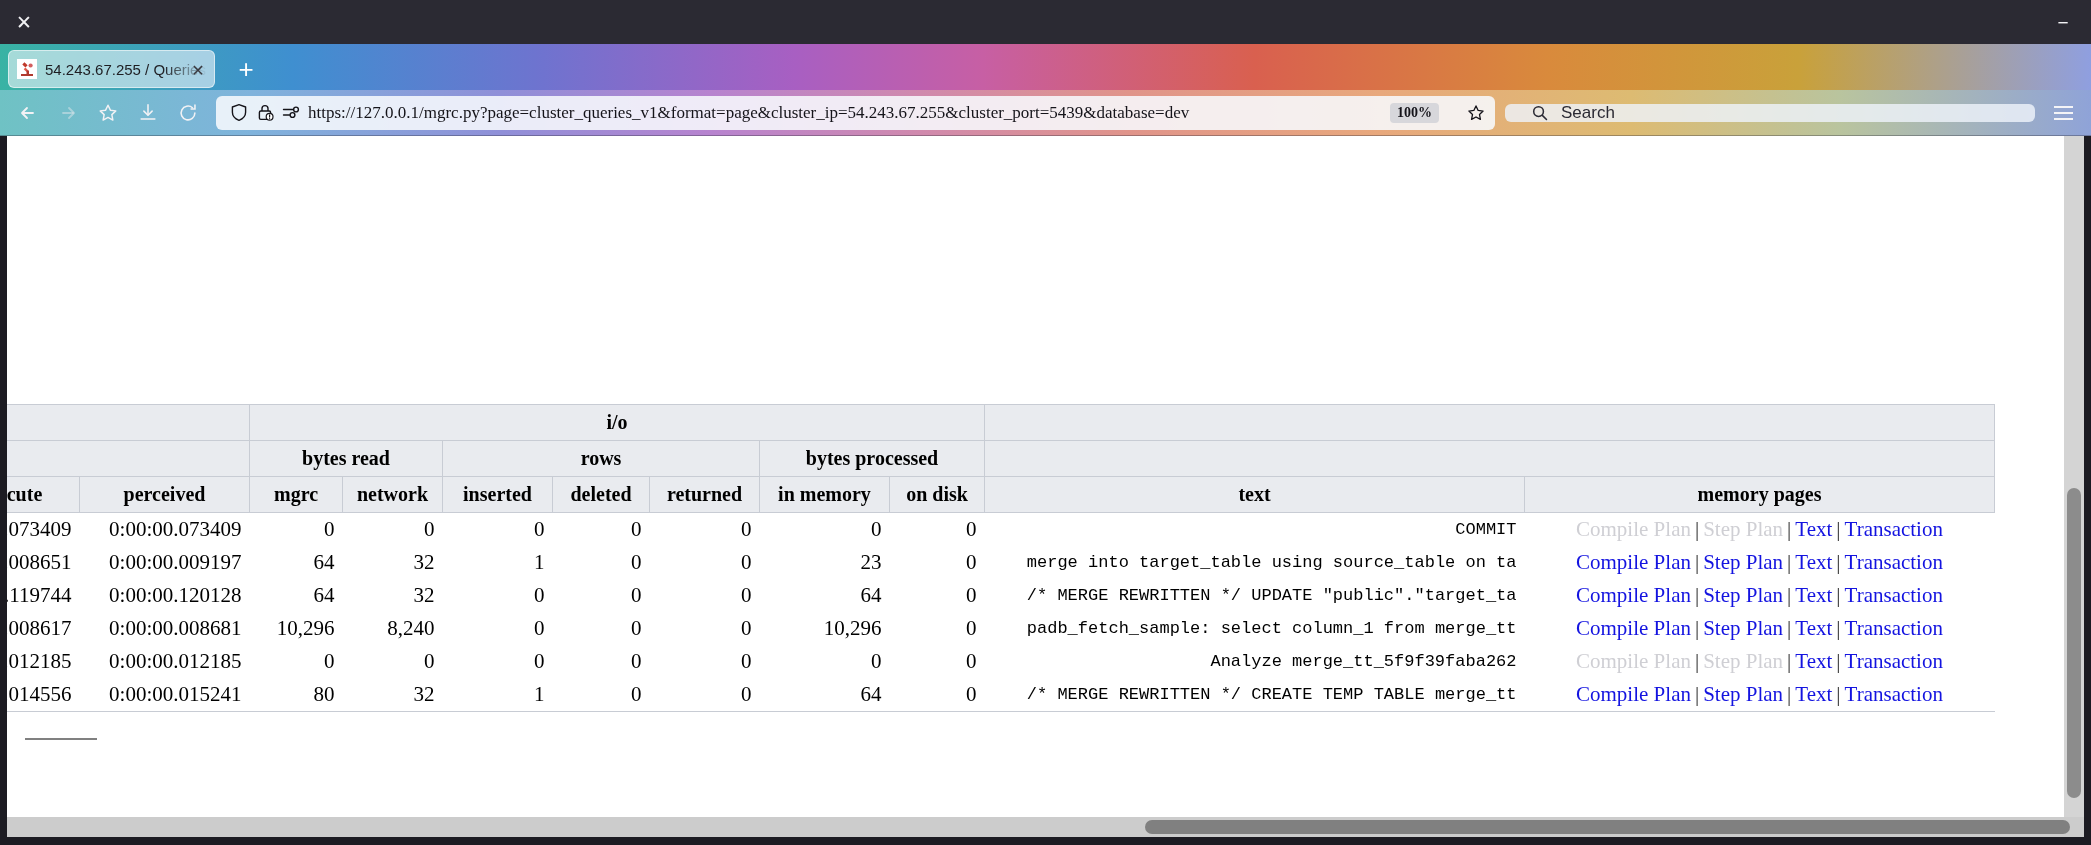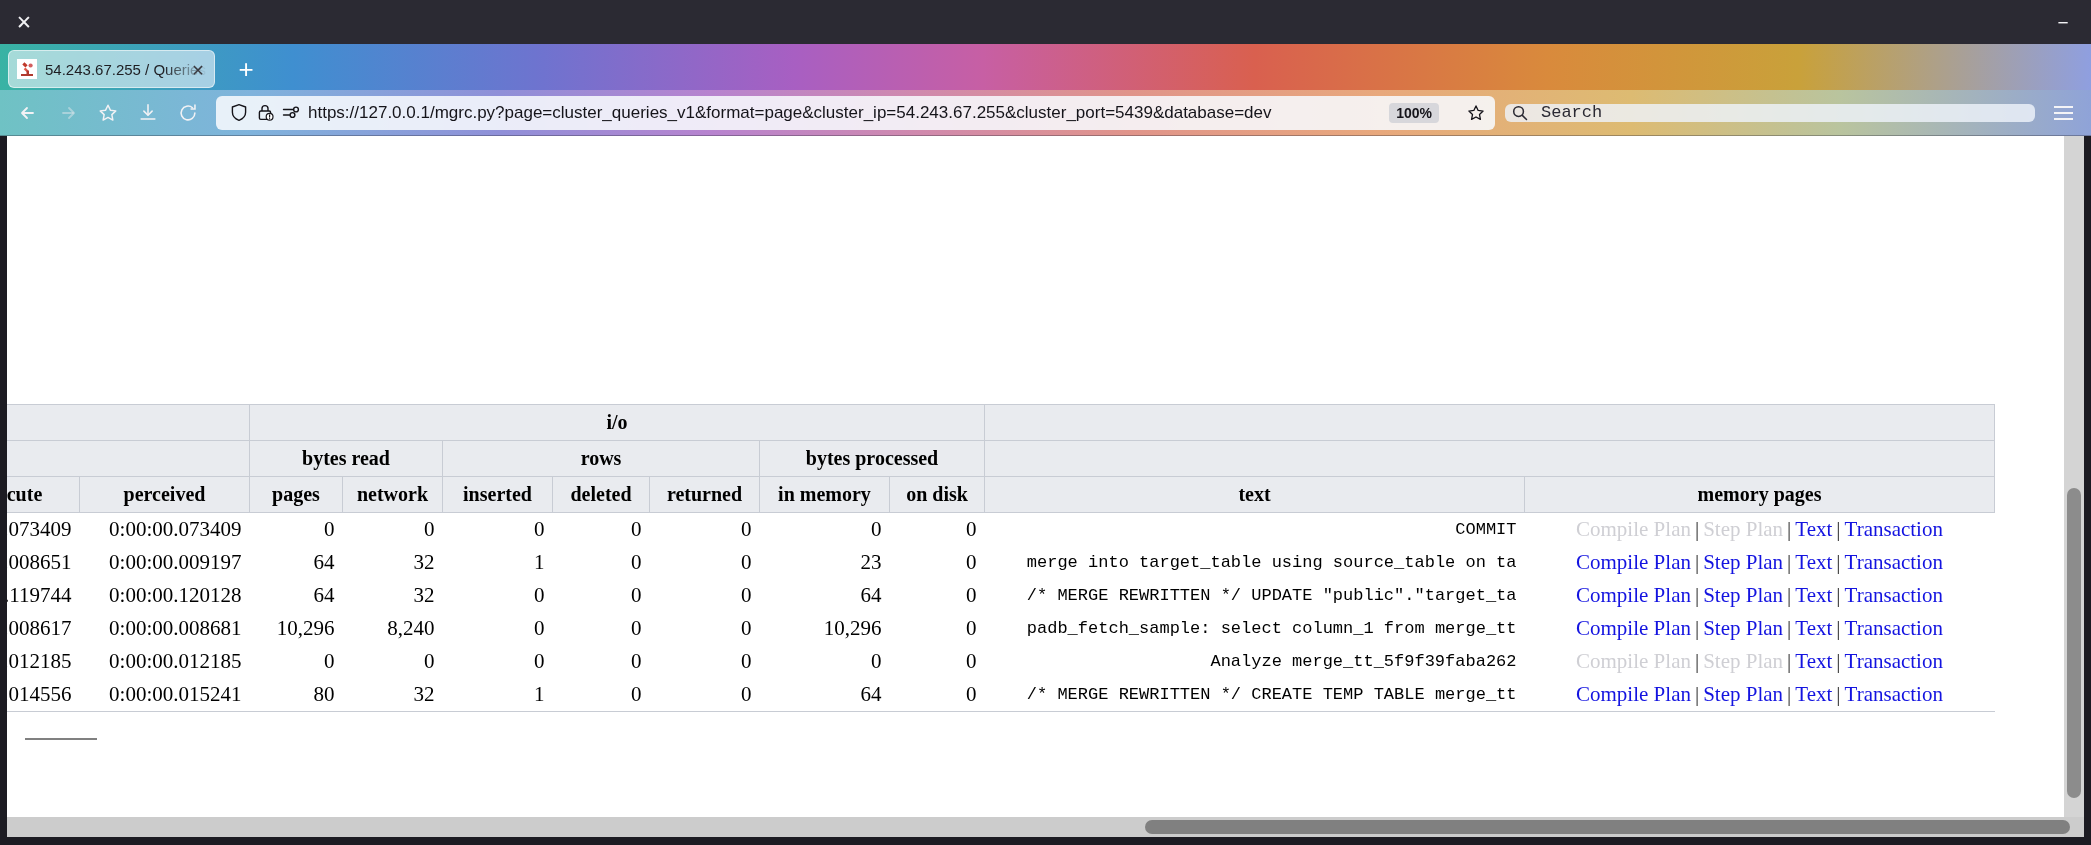--- a/index.html
+++ b/index.html
@@ -72,35 +72,35 @@
     border-bottom:1px solid rgba(40,40,55,.35);
   }
   .navicon{
     width:36px;height:36px;margin-right:4px;flex:0 0 36px;
     display:flex;align-items:center;justify-content:center;
   }
   .navicon svg{display:block;}
   .urlbar{
     flex:1 1 auto;height:34px;background:rgba(247,249,253,.88);
     border-radius:6px;display:flex;align-items:center;
-    padding:0 6px 0 10px;box-sizing:border-box;margin:0 6px;min-width:0;
+    padding:0 6px 0 10px;box-sizing:border-box;margin:0 6px;min-width:0;font-family:Liberation Serif, serif;
   }
   .url-ico{width:26px;height:22px;flex:0 0 26px;display:flex;align-items:center;justify-content:center;}
   .url-text{
     flex:1 1 auto;font-size:17px;color:#15141a;white-space:nowrap;overflow:hidden;
     padding-left:4px;
   }
   .zoom-badge{
     flex:0 0 auto;background:#d7d7db;border-radius:4px;
     font-size:14px;color:#15141a;padding:2px 7px;margin-right:24px;font-weight:bold;
   }
   .searchbar{
     flex:0 0 530px;height:18px;background:rgba(238,243,250,.82);
-    border-radius:6px;display:flex;align-items:center;padding:0 2px;
-    box-sizing:border-box;margin-left:4px;font-family:Liberation Mono, monospace;
+    border-radius:6px;display:flex;align-items:center;padding:0 22px;
+    box-sizing:border-box;margin-left:4px;
   }
   .search-ph{font-size:17px;color:#2b2a33;padding-left:8px;}
   .hamburger{
     width:36px;height:36px;margin-left:10px;flex:0 0 36px;
     display:flex;flex-direction:column;align-items:center;justify-content:center;gap:4px;
   }
   .hamburger span{display:block;width:19px;height:2px;background:#f4f4f7;}
 
   
   .content{
@@ -308,21 +308,21 @@
           <tr>
             <th colspan="2" style="text-align:left">s</th>
             <th colspan="2">bytes read</th>
             <th colspan="3">rows</th>
             <th colspan="2">bytes processed</th>
             <th colspan="2"></th>
           </tr>
           <tr>
             <th>cute</th>
             <th>perceived</th>
-            <th>pages</th>
+            <th>mgrc</th>
             <th>network</th>
             <th>inserted</th>
             <th>deleted</th>
             <th>returned</th>
             <th>in memory</th>
             <th>on disk</th>
             <th>text</th>
             <th>memory pages</th>
           </tr>
         </thead>

